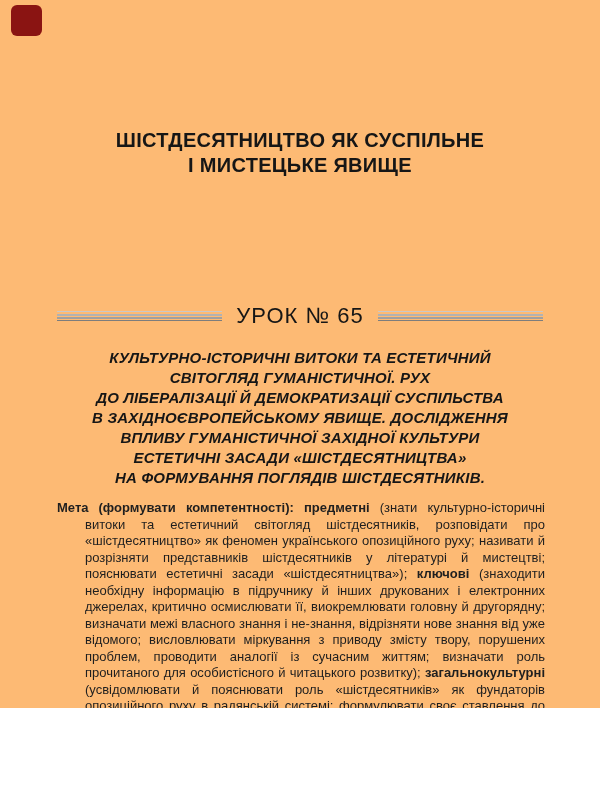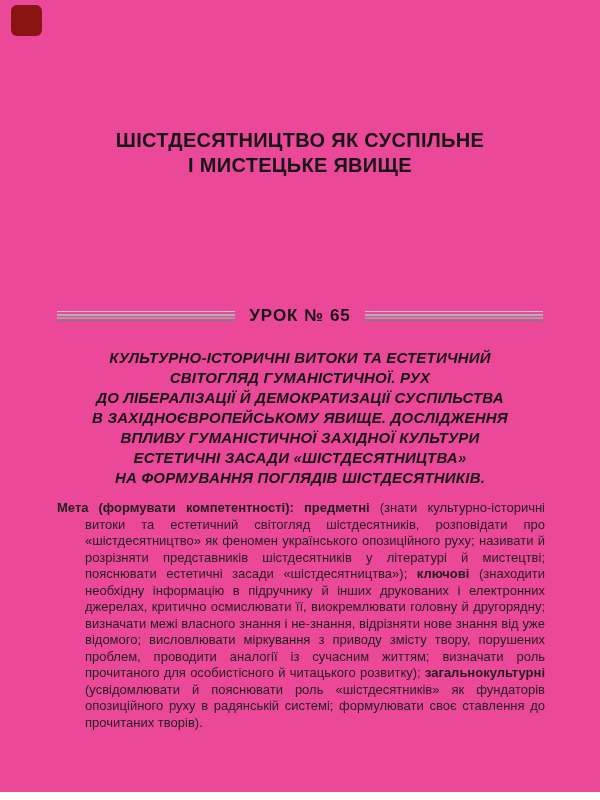--- a/index.html
+++ b/index.html
@@ -3,22 +3,22 @@
 <meta charset="utf-8">
 <style>
   html, body {
     margin: 0;
     padding: 0;
     background: #ffffff;
   }
   .page {
     position: relative;
     width: 600px;
-    height: 792px;
-    background: #ec4899;
+    height: 708px;
+    background: #fdba74;
     overflow: hidden;
     font-family: "Liberation Sans", sans-serif;
     color: #1a1a1a;
   }
   .corner-badge {
     position: absolute;
     left: 11px;
     top: 5px;
     width: 31px;
     height: 31px;
@@ -52,22 +52,22 @@
       #c8c8c8 0, #c8c8c8 1px,
       rgba(0,0,0,0) 1px, rgba(0,0,0,0) 3px,
       #b2b2b2 3px, #b2b2b2 5px,
       rgba(0,0,0,0) 5px, rgba(0,0,0,0) 6px,
       #a0a0a0 6px, #a0a0a0 8px,
       rgba(0,0,0,0) 8px, rgba(0,0,0,0) 9px,
       #7d7d7d 9px, #7d7d7d 10px);
   }
   .lesson-number {
     padding: 0 14px;
-    font-size: 17px;
-    font-weight: 700;
+    font-size: 22px;
+    font-weight: 400;
     letter-spacing: 1px;
     white-space: nowrap;
     color: #161616;
   }
   .lesson-topic {
     position: absolute;
     top: 348px;
     left: 28px;
     right: 28px;
     text-align: center;

